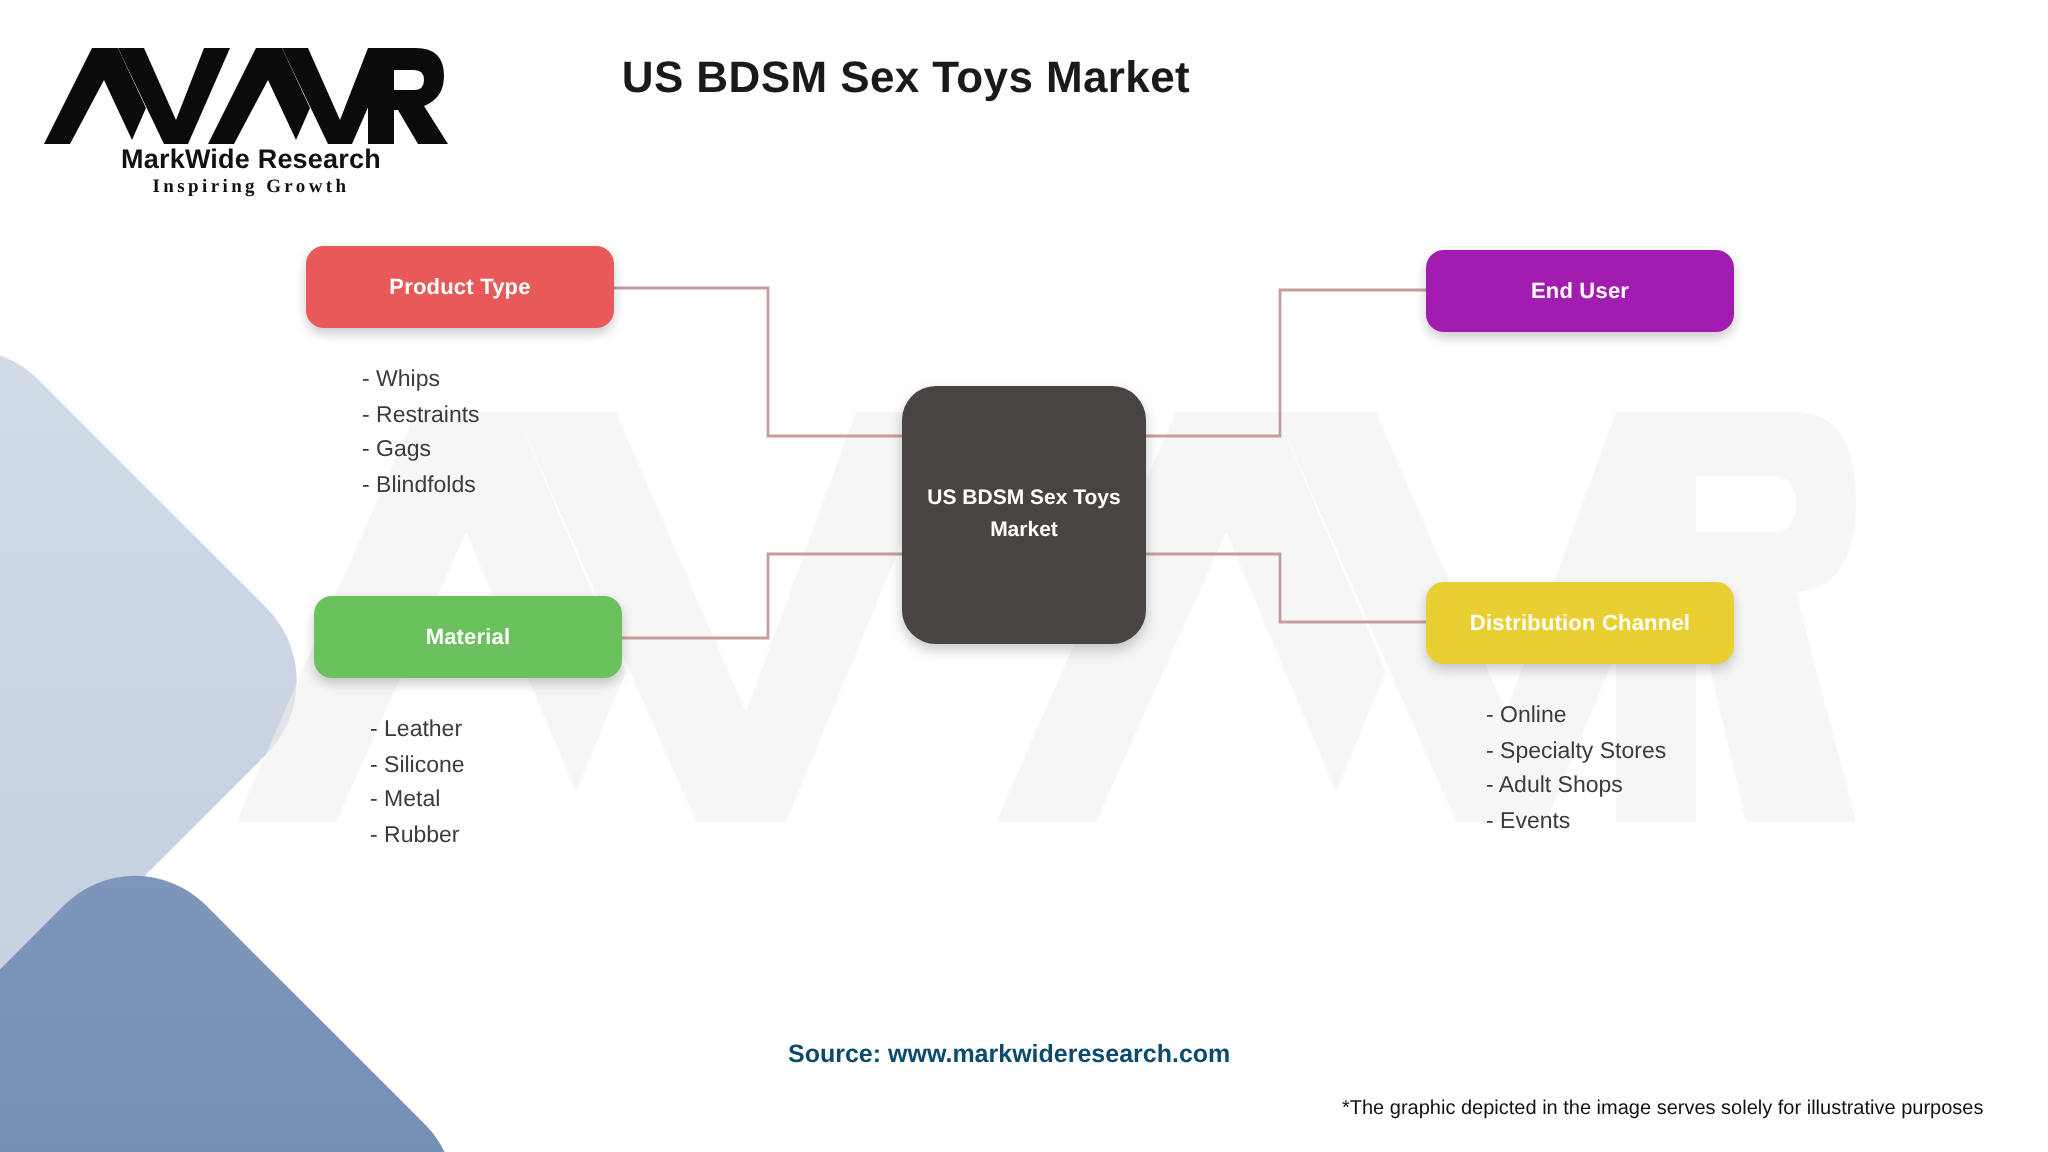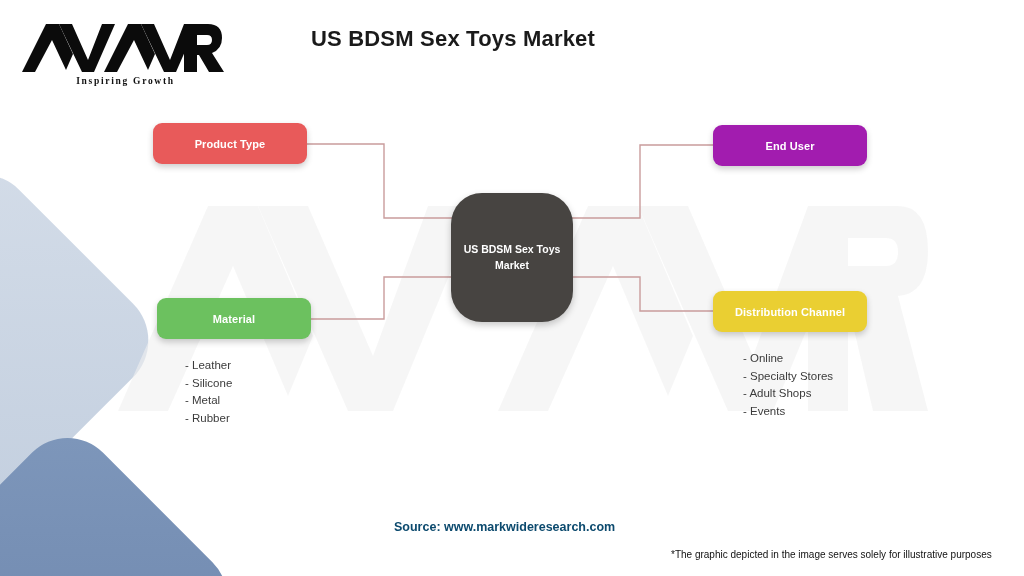--- a/index.html
+++ b/index.html
@@ -99,21 +99,21 @@
   }
 
   
   .center-node {
     position: absolute;
     left: 451px;
     top: 193px;
     width: 122px;
     height: 129px;
     background: #474441;
-    border-radius: 31px;
+    border-radius: 17px;
     box-shadow: 0 3px 7px rgba(0,0,0,0.22);
     display: flex;
     align-items: center;
     justify-content: center;
     text-align: center;
   }
   .center-node-label {
     color: #ffffff;
     font-size: 10.5px;
     font-weight: bold;
@@ -199,20 +199,21 @@
   <div class="logo-block">
     <svg class="logo-mark" width="206" height="52" viewBox="0 0 206 52">
       <g fill="#0b0b0b">
         <path d="M4 50 L28 2 L41 2 L55 32 L48 48 L34 18 L17 50 Z"></path>
         <path d="M41 2 L54 2 L70 38 L84 2 L97 2 L76 50 L64 50 Z"></path>
         <path d="M86 50 L110 2 L123 2 L137 32 L130 48 L116 18 L99 50 Z"></path>
         <path d="M123 2 L136 2 L152 38 L166 2 L179 2 L158 50 L146 50 Z"></path>
         <path d="M166 2 L190 2 Q204 2 204 16 Q204 27 194 31 L206 50 L191 50 L181 33 L179 33 L179 50 L166 50 Z M179 13 L179 23 L189 23 Q194 23 194 18 Q194 13 189 13 Z"></path>
       </g>
     </svg>
+    <div class="logo-name">MarkWide Research</div>
     <div class="logo-tag">Inspiring Growth</div>
   </div>
 
   <div class="chart-title">US BDSM Sex Toys Market</div>
 
   <svg class="connectors" width="1024" height="576">
     <g fill="none" stroke="#C99C9C" stroke-width="1.4">
 
       <path d="M307 144 L384 144 L384 218 L452 218"></path>
 
@@ -227,20 +228,26 @@
   <div class="center-node">
     <div class="center-node-label">
       <span>US BDSM Sex Toys</span><br>
       <span>Market</span>
     </div>
   </div>
 
   <div class="branch" id="branch-product-type">
     <div class="branch-header" style="background:#E85A5A">
       <span class="branch-header-label">Product Type</span>
+    </div>
+    <div class="branch-items">
+      <div class="branch-item">- Whips</div>
+      <div class="branch-item">- Restraints</div>
+      <div class="branch-item">- Gags</div>
+      <div class="branch-item">- Blindfolds</div>
     </div>
   </div>
 
   <div class="branch" id="branch-end-user">
     <div class="branch-header" style="background:#a21caf">
       <span class="branch-header-label">End User</span>
     </div>
   </div>
 
   <div class="branch" id="branch-material">

